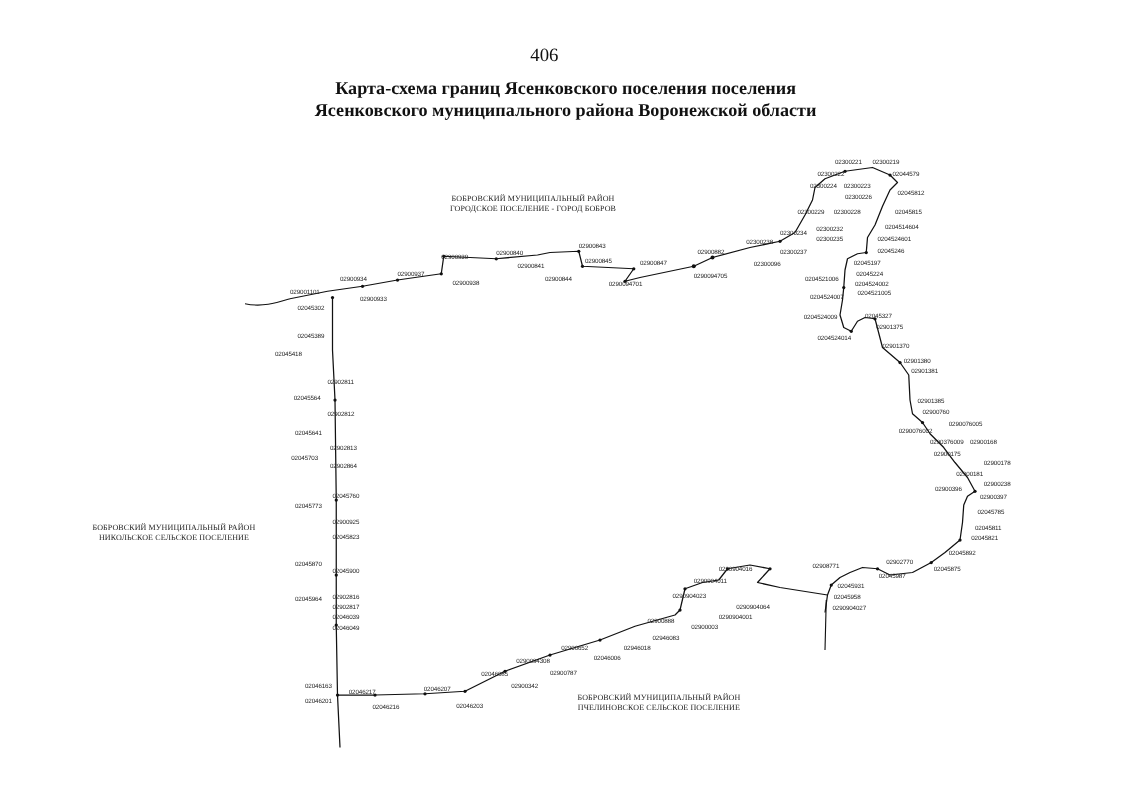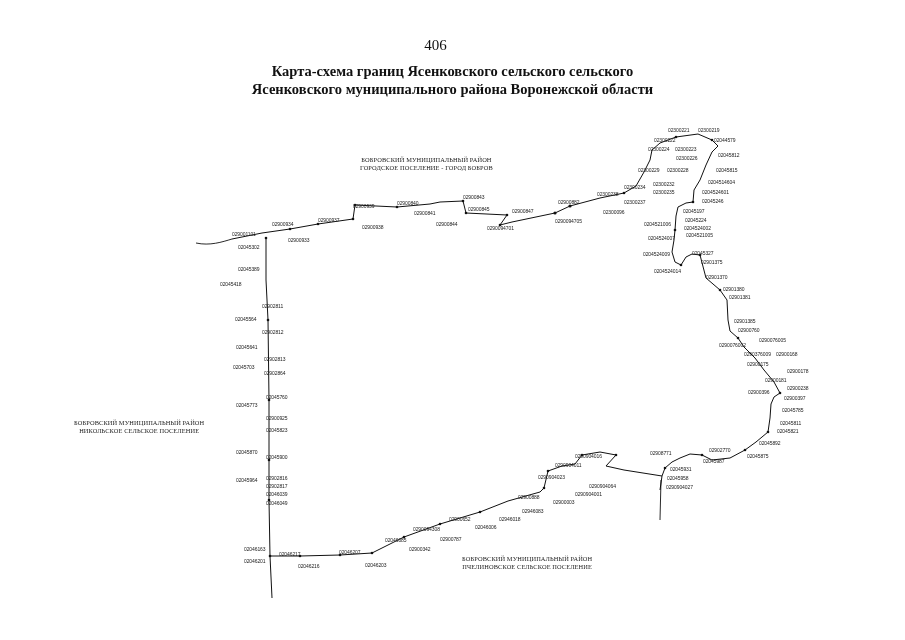--- a/index.html
+++ b/index.html
@@ -9,21 +9,21 @@
   .title.l1 { top: 63px; }
   .title.l2 { top: 81px; }
   svg.map { position: absolute; left: 0; top: 0; }
   .pt { position: absolute; font-family: "Liberation Sans", sans-serif; font-size: 5px; letter-spacing: -0.1px; white-space: nowrap; color: #222; line-height: 1; }
   .region { position: absolute; font-family: "Liberation Serif", serif; font-size: 6.4px; text-align: center; line-height: 1.25; white-space: nowrap; color: #222; letter-spacing: 0.1px; }
 </style>
 </head>
 <body>
 
 <div class="page-number">406</div>
-<div class="title l1">Карта-схема границ Ясенковского сельского сельского</div>
+<div class="title l1">Карта-схема границ Ясенковского поселения поселения</div>
 <div class="title l2">Ясенковского муниципального района Воронежской области</div>
 
 <svg class="map" width="905" height="640" viewBox="0 0 905 640">
   <g fill="none" stroke="#111" stroke-width="1" stroke-linejoin="round">
 
     <path d="M196,243 C210,246 222,242 232,239" stroke-width="0.9"></path>
 
     <path d="M232,239 L262,233 L290,229 L318,224 L353,219 L355,205 L397,207 L430,204 L440,202 L463,201 L466,213 L507,215 L500,225 L512,222 L555,213 L570,206 L600,198 L624,193 L636,186"></path>
 
     <path d="M636,186 L644,172 L650,160 L652,150 L660,143 L676,137 L698,134 L712,140 L718,146 L712,152 L706,165 L700,180 L694,190 L693,202 L686,203 L678,207 L676,216 L675,230 L674,240 L672,252 L675,262 L681,265 L686,257 L692,254 L700,255 L706,278 L720,290 L727,300 L728,320 L730,331 L738,338 L744,347 L755,358 L764,370 L774,382 L780,393 L774,397 L771,404 L770,418 L768,432 L756,442 L745,450 L730,458 L712,460 L702,455 L690,454 L680,458 L672,462 L665,468 L662,476 L660,490"></path>

